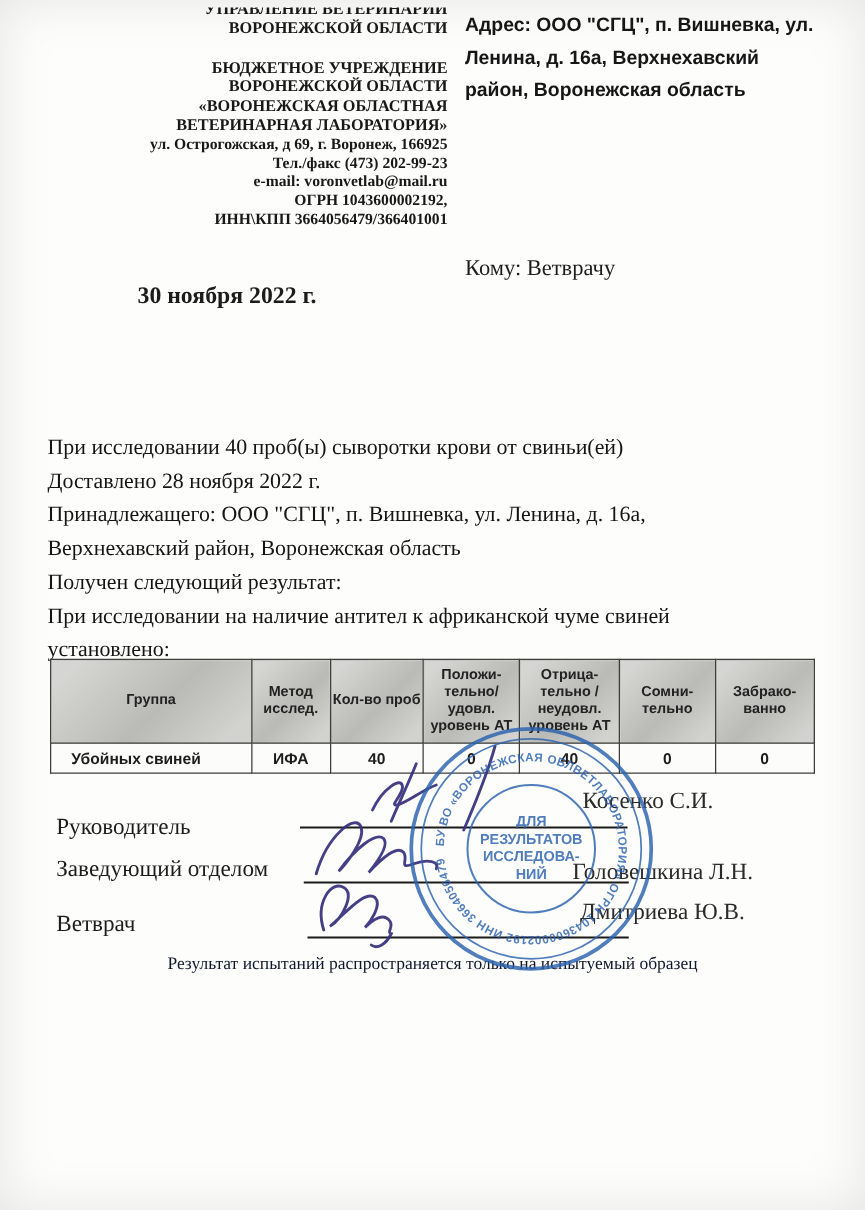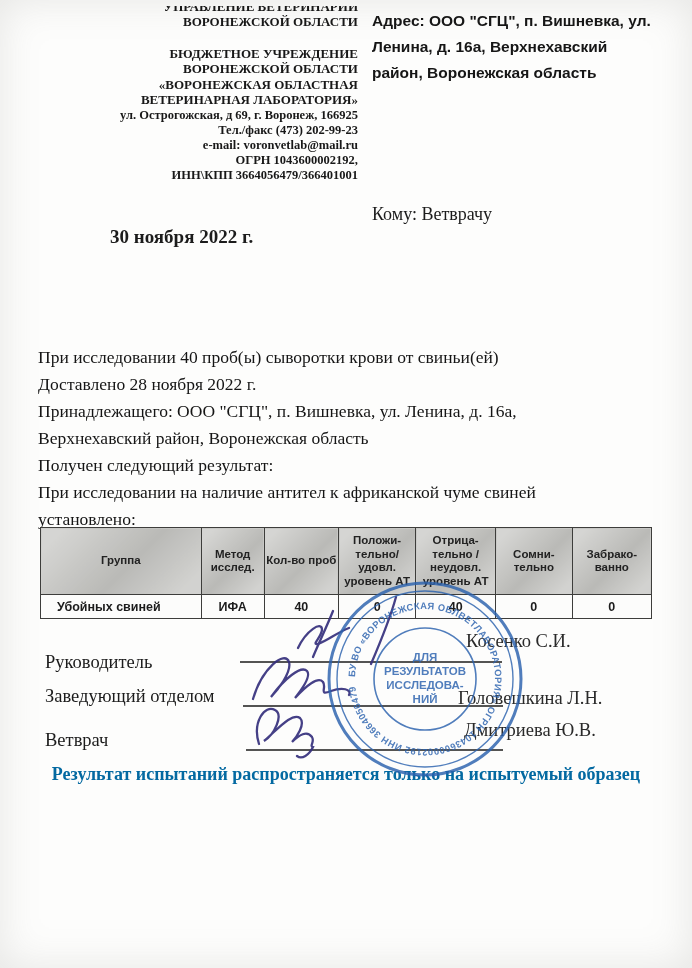--- a/index.html
+++ b/index.html
@@ -55,21 +55,21 @@
   table.results tbody td { height:24px; font-size:12.5px; font-weight:bold; text-align:center; background:#fcfcfb; }
   table.results tbody td:first-child { text-align:left; padding-left:16px; }
   .col-group{width:26.3%} .col-method{width:10.3%} .col-count{width:12.2%}
   .col-pos{width:12.6%} .col-neg{width:13.1%} .col-doubt{width:12.5%} .col-rej{width:13%}
 
   
   .sig-label { position:absolute; left:45px; font-size:18.5px; }
   .sig-name  { position:absolute; font-size:18.5px; color:#2a2a2a; }
 
   .footer-note { position:absolute; left:0; top:764px; width:100%;
-    text-align:center; font-weight:bold; font-size:18px; color:#0369a1; }
+    text-align:center; font-weight:normal; font-size:14px; color:#0f172a; }
 
   .overlay { position:absolute; left:0; top:0; width:692px; height:968px;
              pointer-events:none; }
 </style>
 </head>
 <body>
 
 <div class="page">
 
   <div class="letterhead">

